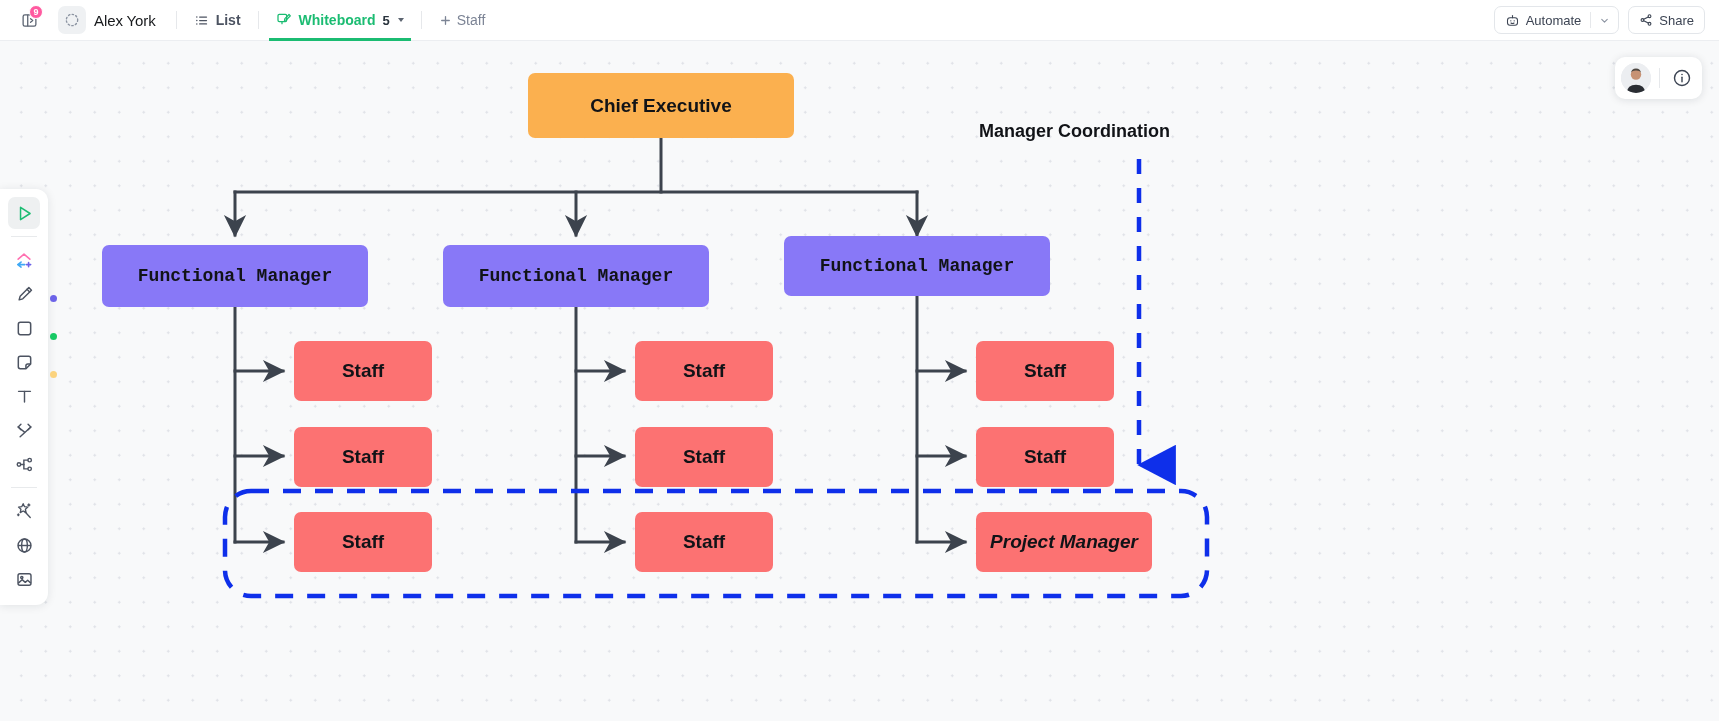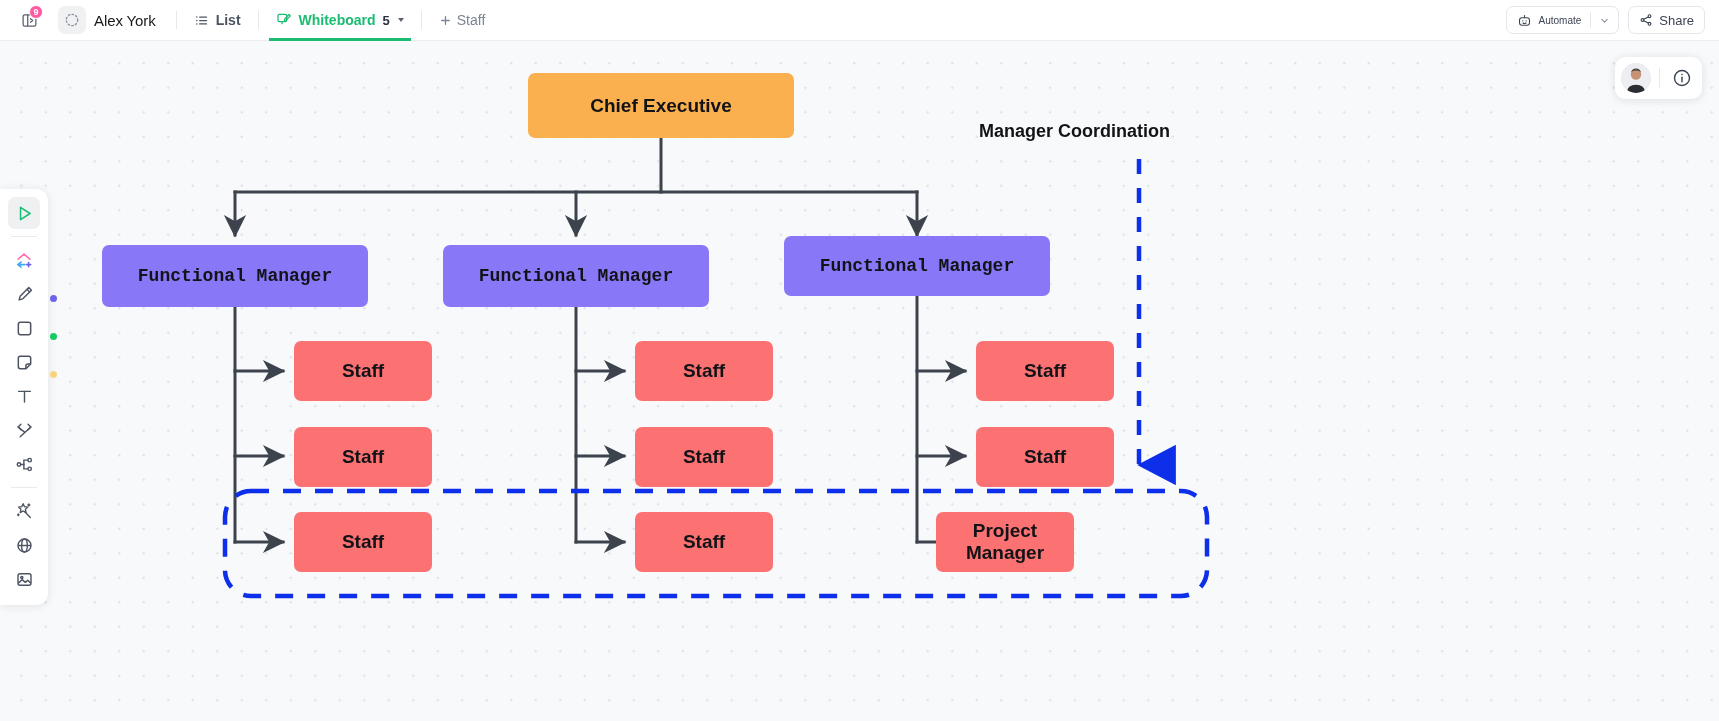--- a/index.html
+++ b/index.html
@@ -77,21 +77,21 @@
     display: flex; align-items: center; gap: 6px;
     height: 28px; padding: 0 10px;
     border: 1px solid #e3e6ea; border-radius: 7px;
     background: #fff; color: #3c4453;
     font-size: 13px; font-weight: 500; cursor: pointer;
     white-space: nowrap;
   }
   .btn-split { display: flex; align-items: center; height: 28px;
     border: 1px solid #e3e6ea; border-radius: 7px; background: #fff; }
   .btn-split .main { display: flex; align-items: center; gap: 6px;
-    padding: 0 9px 0 10px; height: 100%; font-size: 10px; color: #3c4453;
+    padding: 0 9px 0 10px; height: 100%; font-size: 13px; color: #3c4453;
     font-weight: 500; cursor: pointer; white-space: nowrap; }
   .btn-split .divider { width: 1px; height: 16px; background: #e6e8eb; }
   .btn-split .arrow { padding: 0 8px; height: 100%; display: flex;
     align-items: center; cursor: pointer; }
 
   
   .canvas {
     position: absolute; top: 41px; left: 0;
     width: 1719px; height: 680px;
     background-color: #f8f9fa;
@@ -344,21 +344,21 @@
     <div class="node n-staff" style="left:635px; top:471px; width:138px; height:60px;">
       <span>Staff</span>
     </div>
 
     <div class="node n-staff" style="left:976px; top:300px; width:138px; height:60px;">
       <span>Staff</span>
     </div>
     <div class="node n-staff" style="left:976px; top:386px; width:138px; height:60px;">
       <span>Staff</span>
     </div>
-    <div class="node n-staff" style="left:936px; top:471px; width:138px; height:60px;">
+    <div class="node n-staff" style="left:976px; top:471px; width:176px; height:60px;font-style:italic;">
       <span>Project Manager</span>
     </div>
 
     <div class="coord-label" style="left:979px; top:80px;">Manager Coordination</div>
   </div>
 
   <div class="toolrail">
 
     <div class="tool selected">
       <svg width="19" height="19" viewBox="0 0 24 24" fill="none" stroke="#1bbc72" stroke-width="1.9" stroke-linejoin="round">

